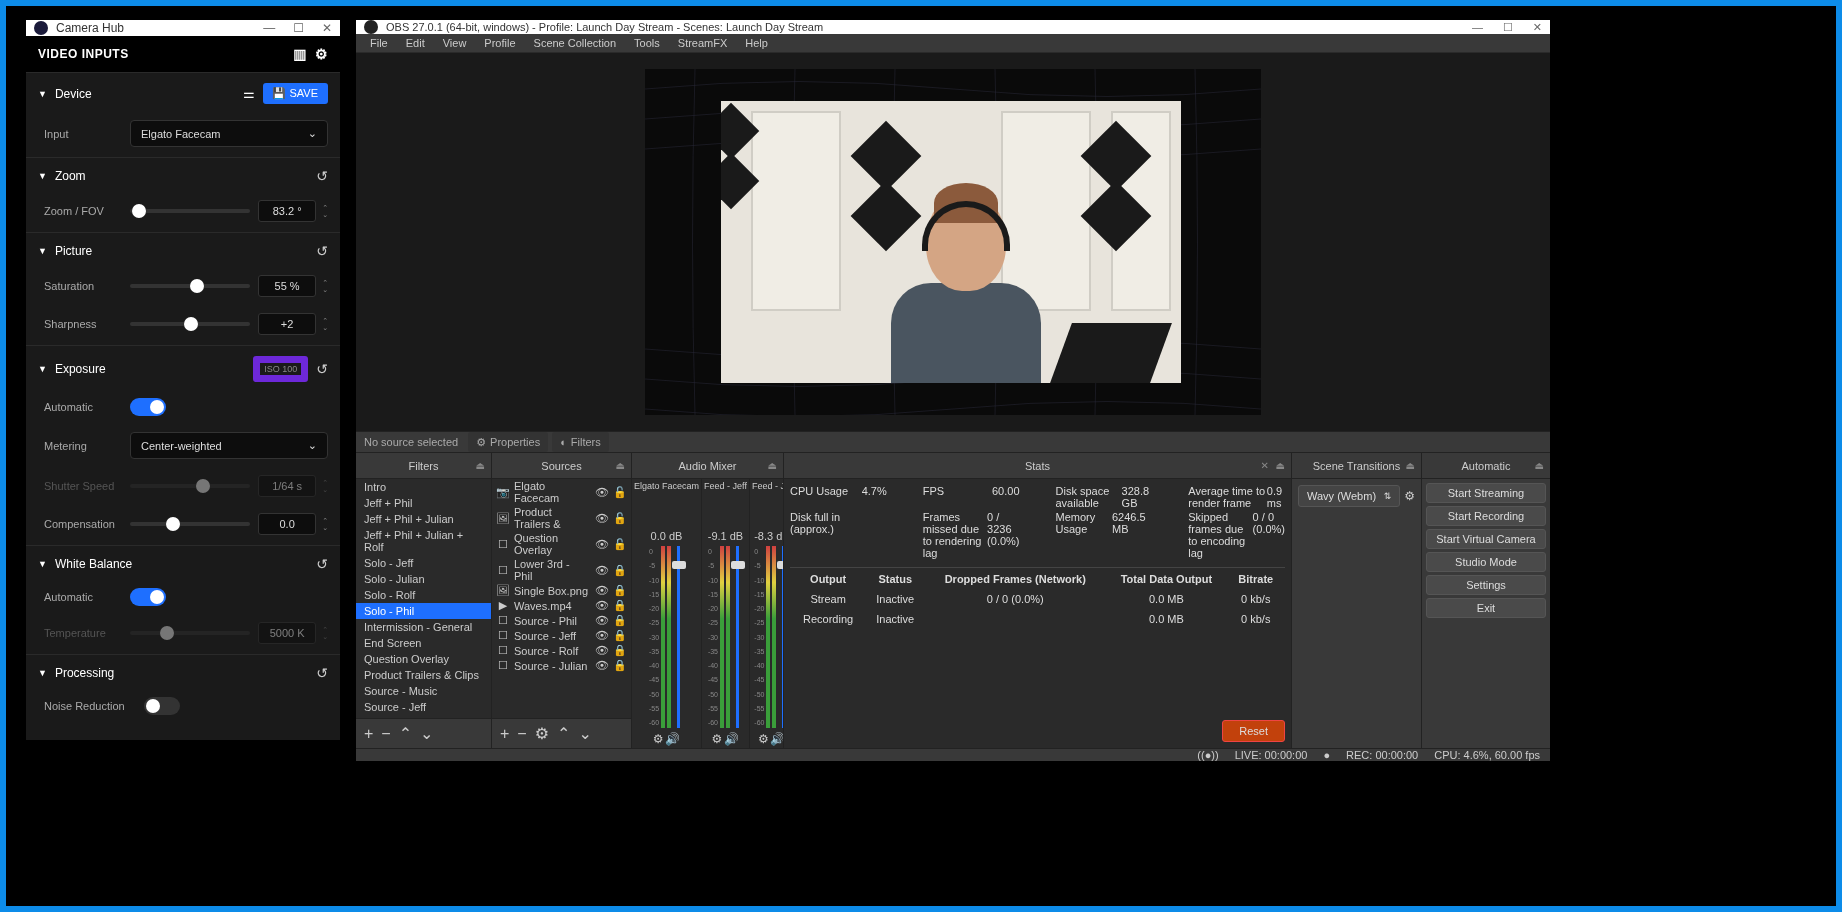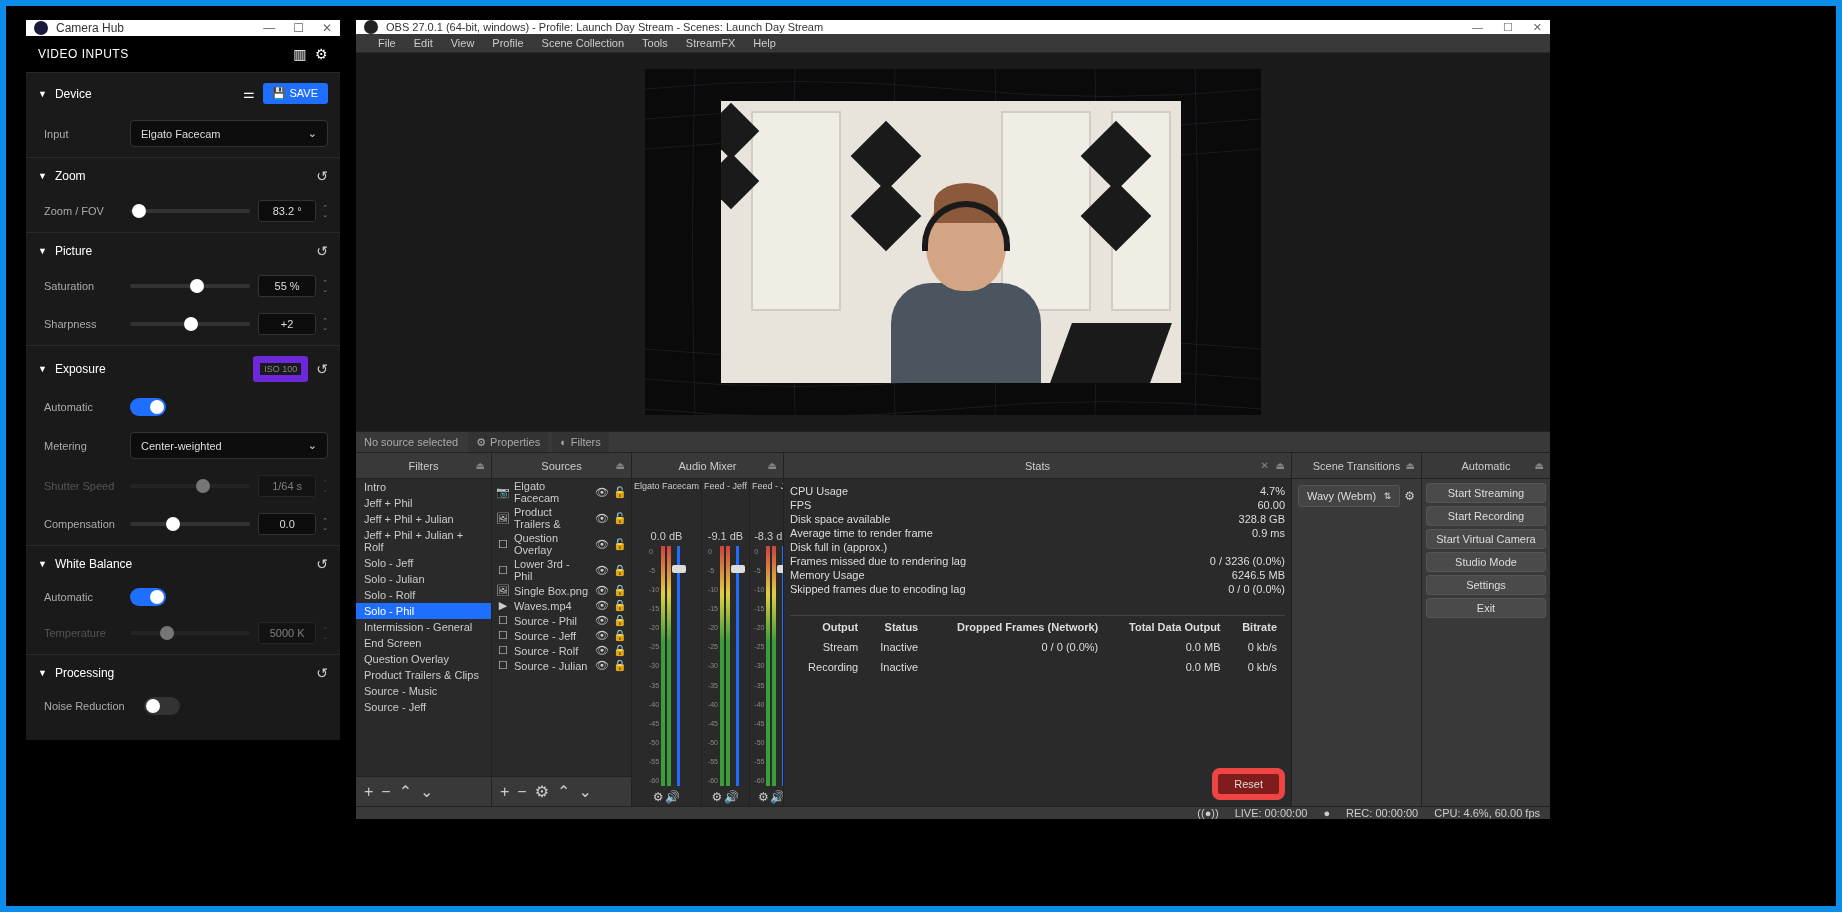--- a/index.html
+++ b/index.html
@@ -4,21 +4,21 @@
 <style>
 * { margin: 0; padding: 0; box-sizing: border-box; font-family: 'Segoe UI', Arial, sans-serif; }
 body { background: #000; overflow: hidden; }
 .container { position: relative; width: 1842px; height: 912px; background: #000; border: 6px solid #0d8ce9; }
 
 
 .camhub { position: absolute; left: 20px; top: 14px; width: 314px; height: 720px; background: #1a1a1a; color: #ccc; font-size: 12px; }
 .camhub-titlebar { background: #fff; height: 16px; display: flex; align-items: center; padding: 0 8px; color: #333; }
 .camhub-titlebar .logo { width: 14px; height: 14px; border-radius: 50%; background: #1a1a3a; margin-right: 8px; }
 .camhub-titlebar .winbtns { margin-left: auto; display: flex; gap: 18px; color: #666; }
-.camhub-header { background: #000; padding: 10px 12px; display: flex; align-items: center; font-weight: normal; font-size: 12px; color: #fff; letter-spacing: 0.5px; }
+.camhub-header { background: #000; padding: 10px 12px; display: flex; align-items: center; font-weight: bold; font-size: 12px; color: #fff; letter-spacing: 0.5px; }
 .camhub-header .hdr-icons { margin-left: auto; display: flex; gap: 8px; font-size: 14px; color: #fff; }
 .camhub-body { background: #1a1a1a; height: 660px; overflow: hidden; }
 .section-hdr { display: flex; align-items: center; padding: 10px 12px; font-size: 12px; color: #fff; border-top: 1px solid #2a2a2a; }
 .section-hdr .tri { margin-right: 8px; font-size: 9px; }
 .section-hdr .rgt { margin-left: auto; display: flex; gap: 8px; align-items: center; }
 .save-btn { background: #1e6fff; color: #fff; border: none; padding: 4px 10px; font-size: 11px; border-radius: 3px; cursor: pointer; }
 .row { display: flex; align-items: center; padding: 6px 12px 10px 18px; gap: 8px; }
 .row-label { width: 78px; font-size: 11px; color: #aaa; }
 .row-label.dim { color: #555; }
 .select { flex: 1; background: #0d0d0d; border: 1px solid #333; border-radius: 4px; padding: 6px 10px; color: #ddd; font-size: 11px; display: flex; align-items: center; justify-content: space-between; }
@@ -32,21 +32,21 @@
 .toggle.off { background: #333; }
 .toggle.off .knob { left: 2px; right: auto; }
 .reset-icon { font-size: 14px; color: #ccc; cursor: pointer; }
 .iso-badge { font-size: 9px; border: 7px solid #6d28d9; border-radius: 3px; padding: 1px 4px; color: #888; }
 
 
 .obs { position: absolute; left: 350px; top: 14px; width: 1194px; height: 572px; background: #393939; color: #ddd; font-size: 12px; display: flex; flex-direction: column; }
 .obs-titlebar { background: #fff; height: 28px; display: flex; align-items: center; padding: 0 8px; color: #333; font-size: 11px; }
 .obs-titlebar .logo { width: 14px; height: 14px; border-radius: 50%; background: #222; margin-right: 8px; }
 .obs-titlebar .winbtns { margin-left: auto; display: flex; gap: 20px; color: #666; }
-.obs-menubar { background: #393939; height: 22px; display: flex; align-items: center; padding: 0 14px; gap: 2px; border-bottom: 1px solid #2a2a2a; }
+.obs-menubar { background: #393939; height: 22px; display: flex; align-items: center; padding: 0 6px; gap: 2px; border-bottom: 1px solid #2a2a2a; }
 .obs-menubar span { padding: 3px 8px; font-size: 11px; color: #ccc; cursor: pointer; }
 .preview-area { flex: 0 0 378px; background: #1a1a1a; display: flex; align-items: center; justify-content: center; }
 .preview-canvas { width: 616px; height: 346px; background: #0a0a0a; position: relative; overflow: hidden; }
 .controls-row { display: flex; align-items: center; background: #393939; height: 26px; border-top: 1px solid #222; border-bottom: 1px solid #222; padding: 0 8px; gap: 10px; font-size: 11px; }
 .ctrl-btn { display: flex; align-items: center; gap: 4px; padding: 2px 8px; color: #aaa; cursor: pointer; background: #333; border-radius: 3px; height: 20px; }
 .docks { flex: 1; display: flex; background: #393939; }
 .dock { border-right: 1px solid #222; display: flex; flex-direction: column; }
 .dock-hdr { height: 26px; background: #393939; display: flex; align-items: center; justify-content: center; font-size: 11px; color: #ccc; position: relative; border-bottom: 1px solid #222; }
 .dock-hdr .eject { position: absolute; right: 6px; font-size: 10px; color: #888; }
 .dock-hdr .close { position: absolute; right: 20px; font-size: 10px; color: #888; }
@@ -62,25 +62,25 @@
 .mixer-ch { flex: 1; display: flex; flex-direction: column; align-items: center; padding: 2px; border-right: 1px solid #222; }
 .mixer-ch .chname { font-size: 9px; color: #ccc; height: 12px; overflow: hidden; white-space: nowrap; }
 .mixer-ch .chdb { font-size: 11px; color: #ccc; margin-top: 37px; }
 .mixer-ch .meters { flex: 1; width: 100%; display: flex; justify-content: center; gap: 2px; padding: 4px 0; position: relative; }
 .meter-bar { width: 4px; background: linear-gradient(to top, #3a9e3a 0%, #3a9e3a 60%, #e0d040 80%, #d04040 100%); }
 .mixer-ch .fader { height: 100%; width: 3px; background: #1e6fff; position: relative; margin: 0 4px; }
 .mixer-ch .fader .fknob { width: 14px; height: 8px; background: #ddd; border-radius: 2px; position: absolute; left: -5px; top: 8%; }
 .scale { display: flex; flex-direction: column; justify-content: space-between; font-size: 7px; color: #888; height: 100%; padding: 2px 0; }
 .mixer-ch .chbtns { font-size: 12px; display: flex; gap: 2px; color: #ccc; }
 .stats-body { padding: 6px; font-size: 11px; }
-.stats-grid { display: grid; grid-template-columns: 1fr; gap: 2px 36px; margin-bottom: 20px; }
+.stats-grid { display: grid; grid-template-columns: 1fr 1fr 1fr 1fr; gap: 2px 36px; margin-bottom: 8px; }
 .stat-row { display: flex; justify-content: space-between; }
 .stats-table { width: 100%; font-size: 11px; border-top: 1px solid #444; }
-.stats-table th, .stats-table td { text-align: right; padding: 3px 6px; }
-.reset-btn2 { background: #7f1d1d; color: #ddd; border: 6px solid #ef4444; padding: 4px 16px; font-size: 11px; cursor: pointer; border-radius: 8px; }
+.stats-table th, .stats-table td { text-align: center; padding: 3px 6px; }
+.reset-btn2 { background: #c2410c; color: #ddd; border: 1px solid #ef4444; padding: 4px 16px; font-size: 11px; cursor: pointer; border-radius: 3px; }
 .trans-sel { background: #444; border: 1px solid #555; border-radius: 3px; padding: 4px 8px; color: #ddd; font-size: 11px; display: flex; align-items: center; justify-content: space-between; }
 .obs-btn { background: #4a4a4a; border: 1px solid #555; color: #ddd; padding: 3px 0; font-size: 11px; cursor: pointer; width: 100%; border-radius: 3px; margin-bottom: 3px; }
 .statusbar { height: 24px; background: #393939; display: flex; align-items: center; justify-content: flex-end; padding: 0 10px; gap: 16px; font-size: 11px; color: #ccc; border-top: 1px solid #222; }
 
 .wavy-bg { position: absolute; inset: 0; background: #0a0a0a; }
 .cam-frame { position: absolute; left: 76px; top: 32px; width: 460px; height: 282px; background: #e8e4dc; overflow: hidden; }
 .person { position: absolute; left: 170px; top: 90px; width: 150px; height: 192px; }
 .person .head { width: 80px; height: 100px; background: #d4a584; border-radius: 50% 50% 45% 45%; margin: 0 auto; position: relative; }
 .person .hair { position: absolute; top: -8px; left: 8px; right: 8px; height: 40px; background: #8b5a3c; border-radius: 50% 50% 0 0; }
 .person .body { width: 150px; height: 100px; background: #4a5560; border-radius: 40px 40px 0 0; margin-top: -8px; }

